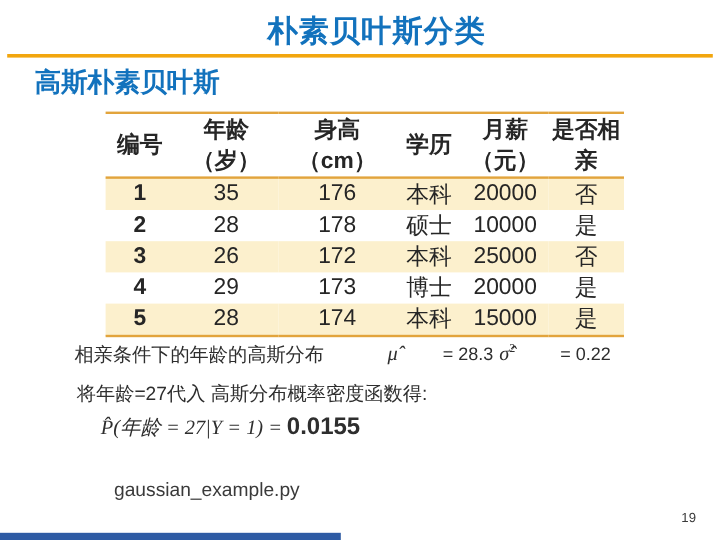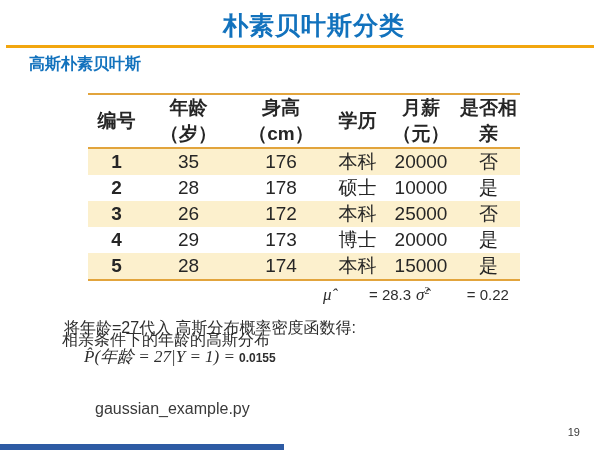--- a/index.html
+++ b/index.html
@@ -9,21 +9,21 @@
   }
   .title{
     position:absolute;top:9px;left:0;width:600px;text-align:center;
     font-size:25px;font-weight:bold;color:#1272BD;letter-spacing:1px;margin-left:14px;
   }
   .title-rule{
     position:absolute;top:45px;left:6px;width:588px;height:3px;background:#F2A60E;
   }
   .subtitle{
     position:absolute;top:54px;left:29px;
-    font-size:16px;font-weight:bold;color:#1272BD;
+    font-size:22px;font-weight:bold;color:#1272BD;
   }
   table.data-table{
     position:absolute;top:93px;left:88px;width:432px;
     border-collapse:collapse;table-layout:fixed;
     border-top:2px solid #E2A43C;border-bottom:2px solid #E2A43C;
     font-size:19px;color:#262626;
   }
   .data-table col.c0{width:57px}
   .data-table col.c1{width:87px}
   .data-table col.c2{width:98px}
@@ -34,33 +34,33 @@
     height:21px;font-weight:bold;text-align:center;vertical-align:middle;
     border-bottom:2px solid #E2A43C;background:#ffffff;padding:0;
   }
   .data-table td{
     height:19px;text-align:center;vertical-align:middle;padding:0;
   }
   .data-table td:first-child{font-weight:bold;}
   .data-table tr.band td{background:#FCF0CD;}
   .line{position:absolute;font-size:16px;color:#2E2E2E;}
   .line1{top:253px;left:62px;}
-  .line2{top:286px;left:62px;margin-top:44px;}
+  .line2{top:286px;left:62px;}
   .line3{top:318px;left:64px;}
   .math{position:absolute;top:285px;color:#2E2E2E;}
   .math .mvar,.formula .mvar{
     font-family:"Liberation Serif","DejaVu Serif",serif;font-style:italic;font-size:17px;
   }
   .math .mval{font-weight:normal;font-size:15px;font-style:normal;margin-left:33px;}
   .math sup{font-size:10px;font-family:"Liberation Serif",serif;}
   .mu{left:323px;}
   .sigma{left:416px;text-align:right;}
   .formula{position:absolute;top:345px;left:84px;color:#2E2E2E;font-size:17px;}
   .formula .fresult{
-    font-family:"Liberation Sans",sans-serif;font-weight:bold;font-size:12px;margin-left:4px;
+    font-family:"Liberation Sans",sans-serif;font-weight:bold;font-size:20px;margin-left:4px;
   }
   .script{position:absolute;top:400px;left:95px;font-size:16px;color:#3A3A3A;}
   .page{position:absolute;top:426px;right:20px;font-size:11px;color:#3A3A3A;}
   .bottom-bar{position:absolute;left:0;bottom:0;width:284px;height:6px;background:#2E5BA4;}
 </style>
 </head>
 <body>
 
 <div class="slide">
 

